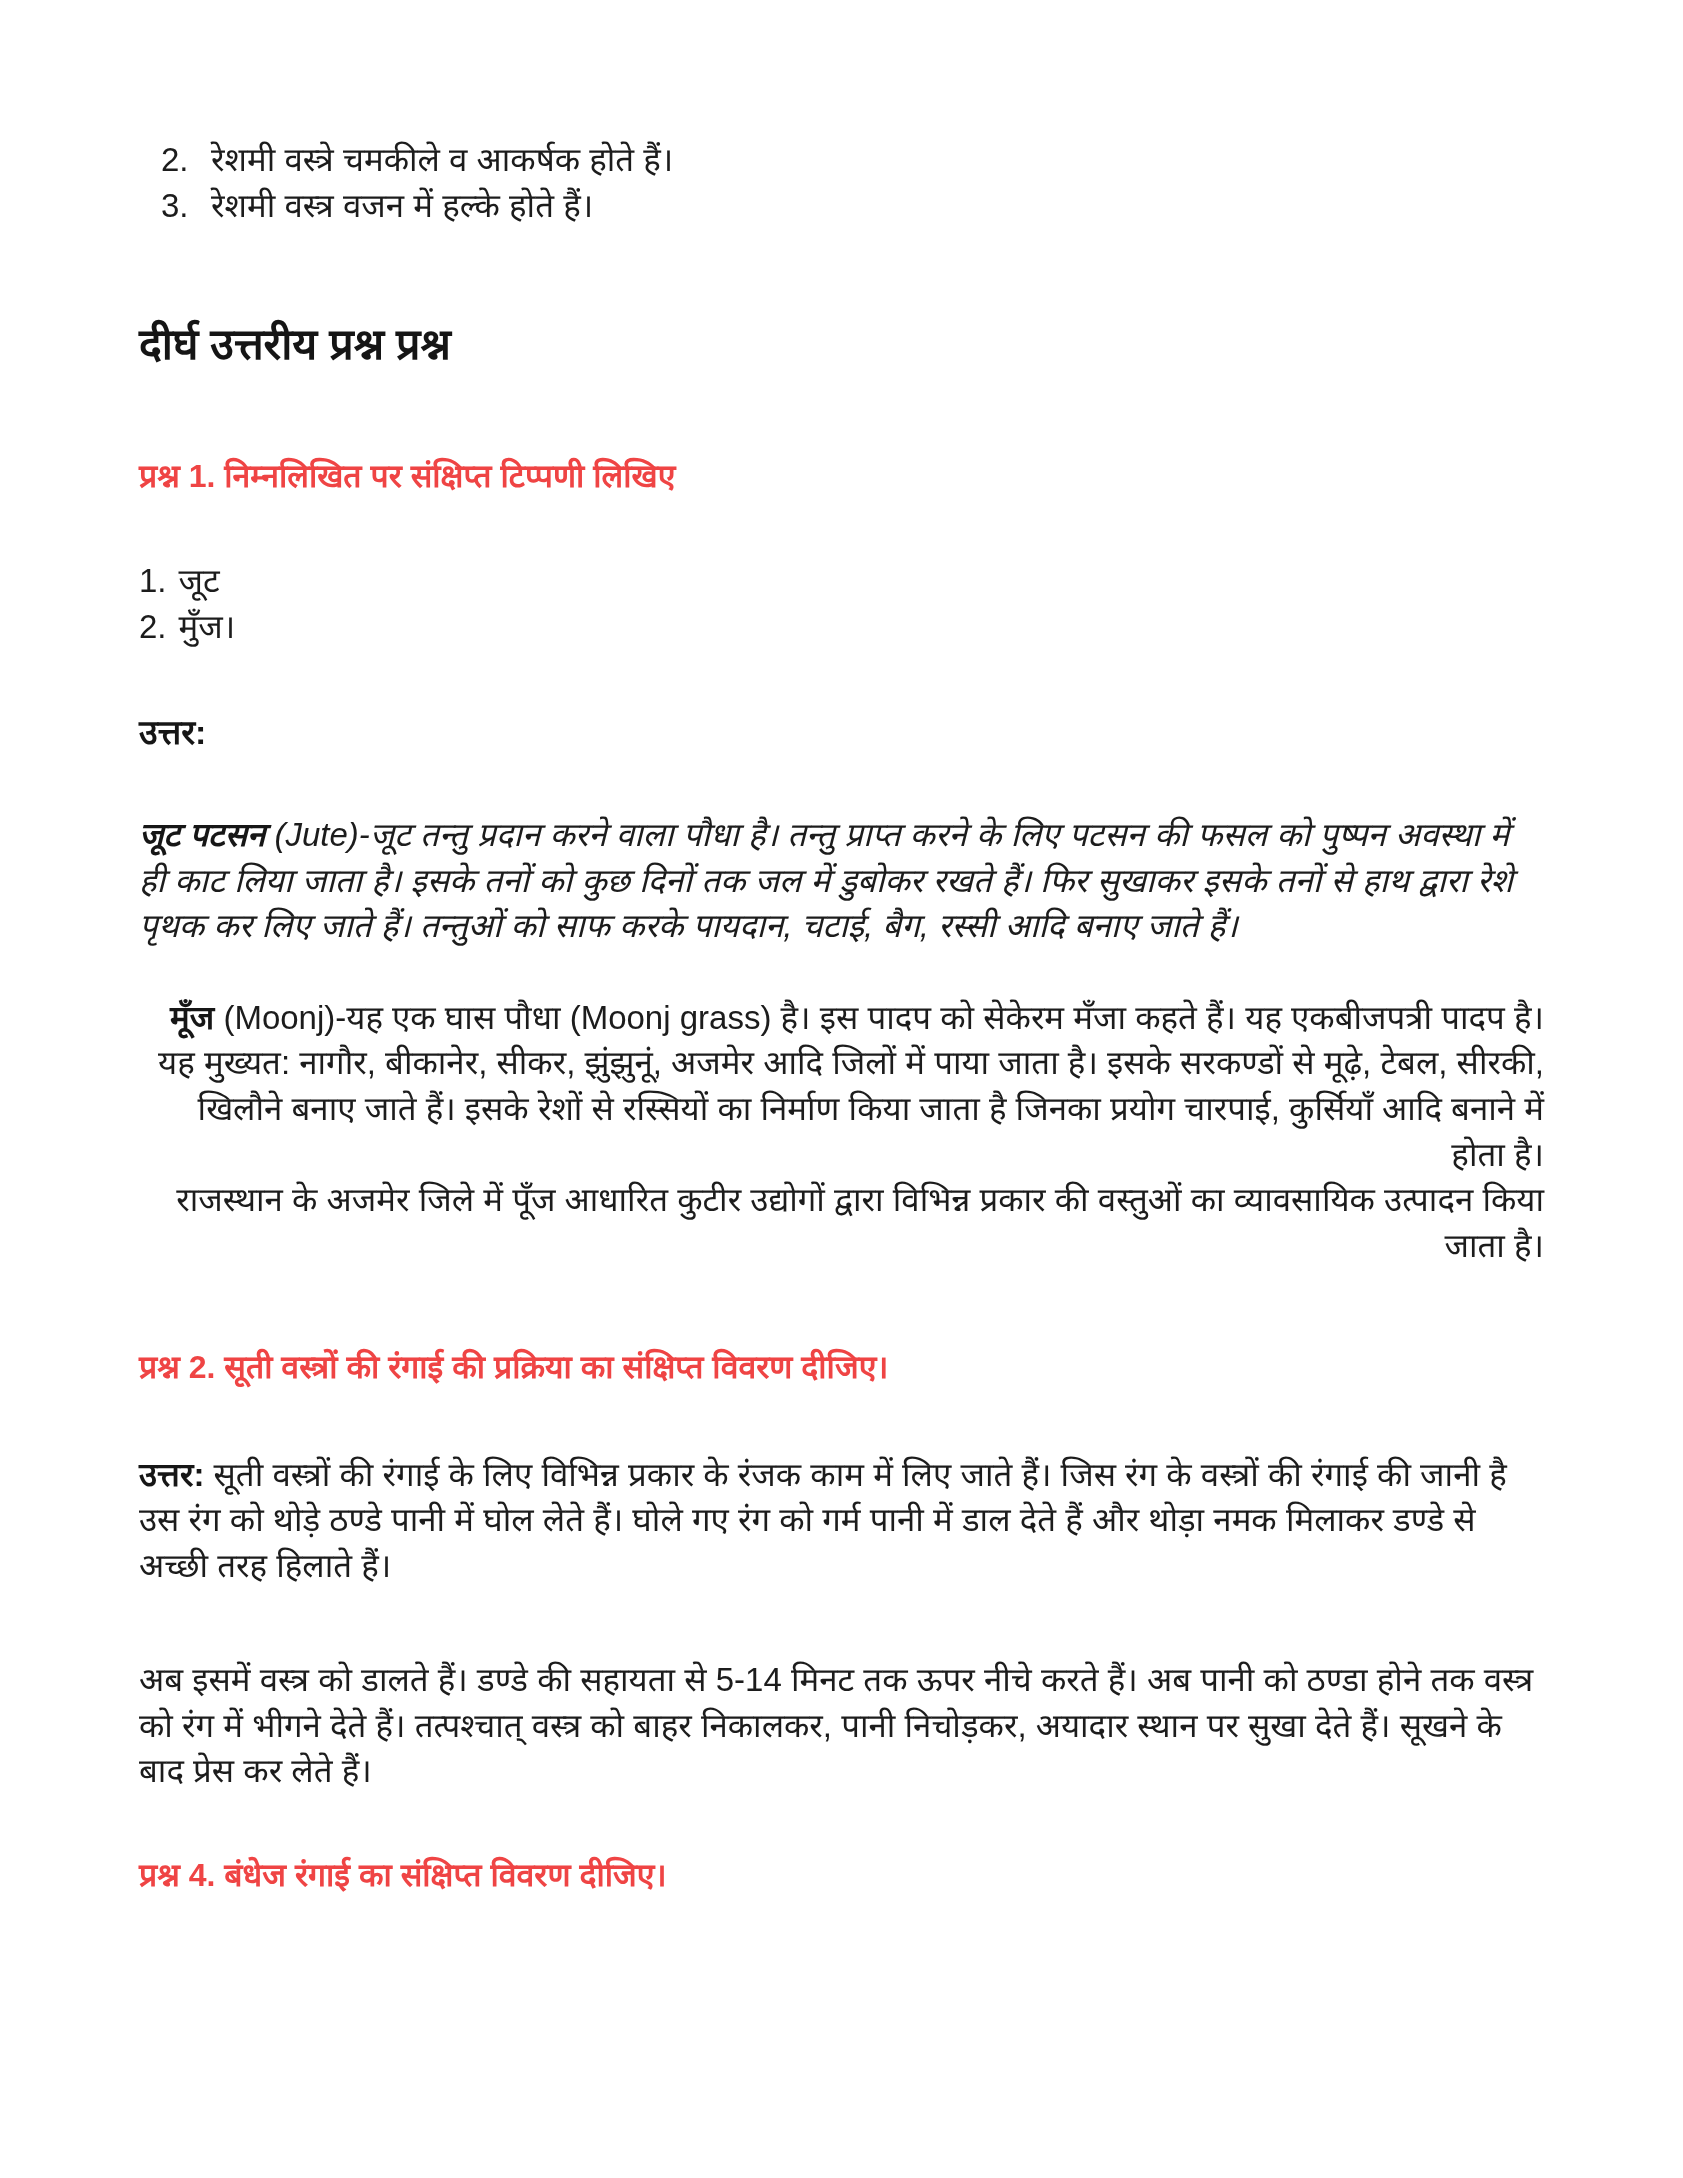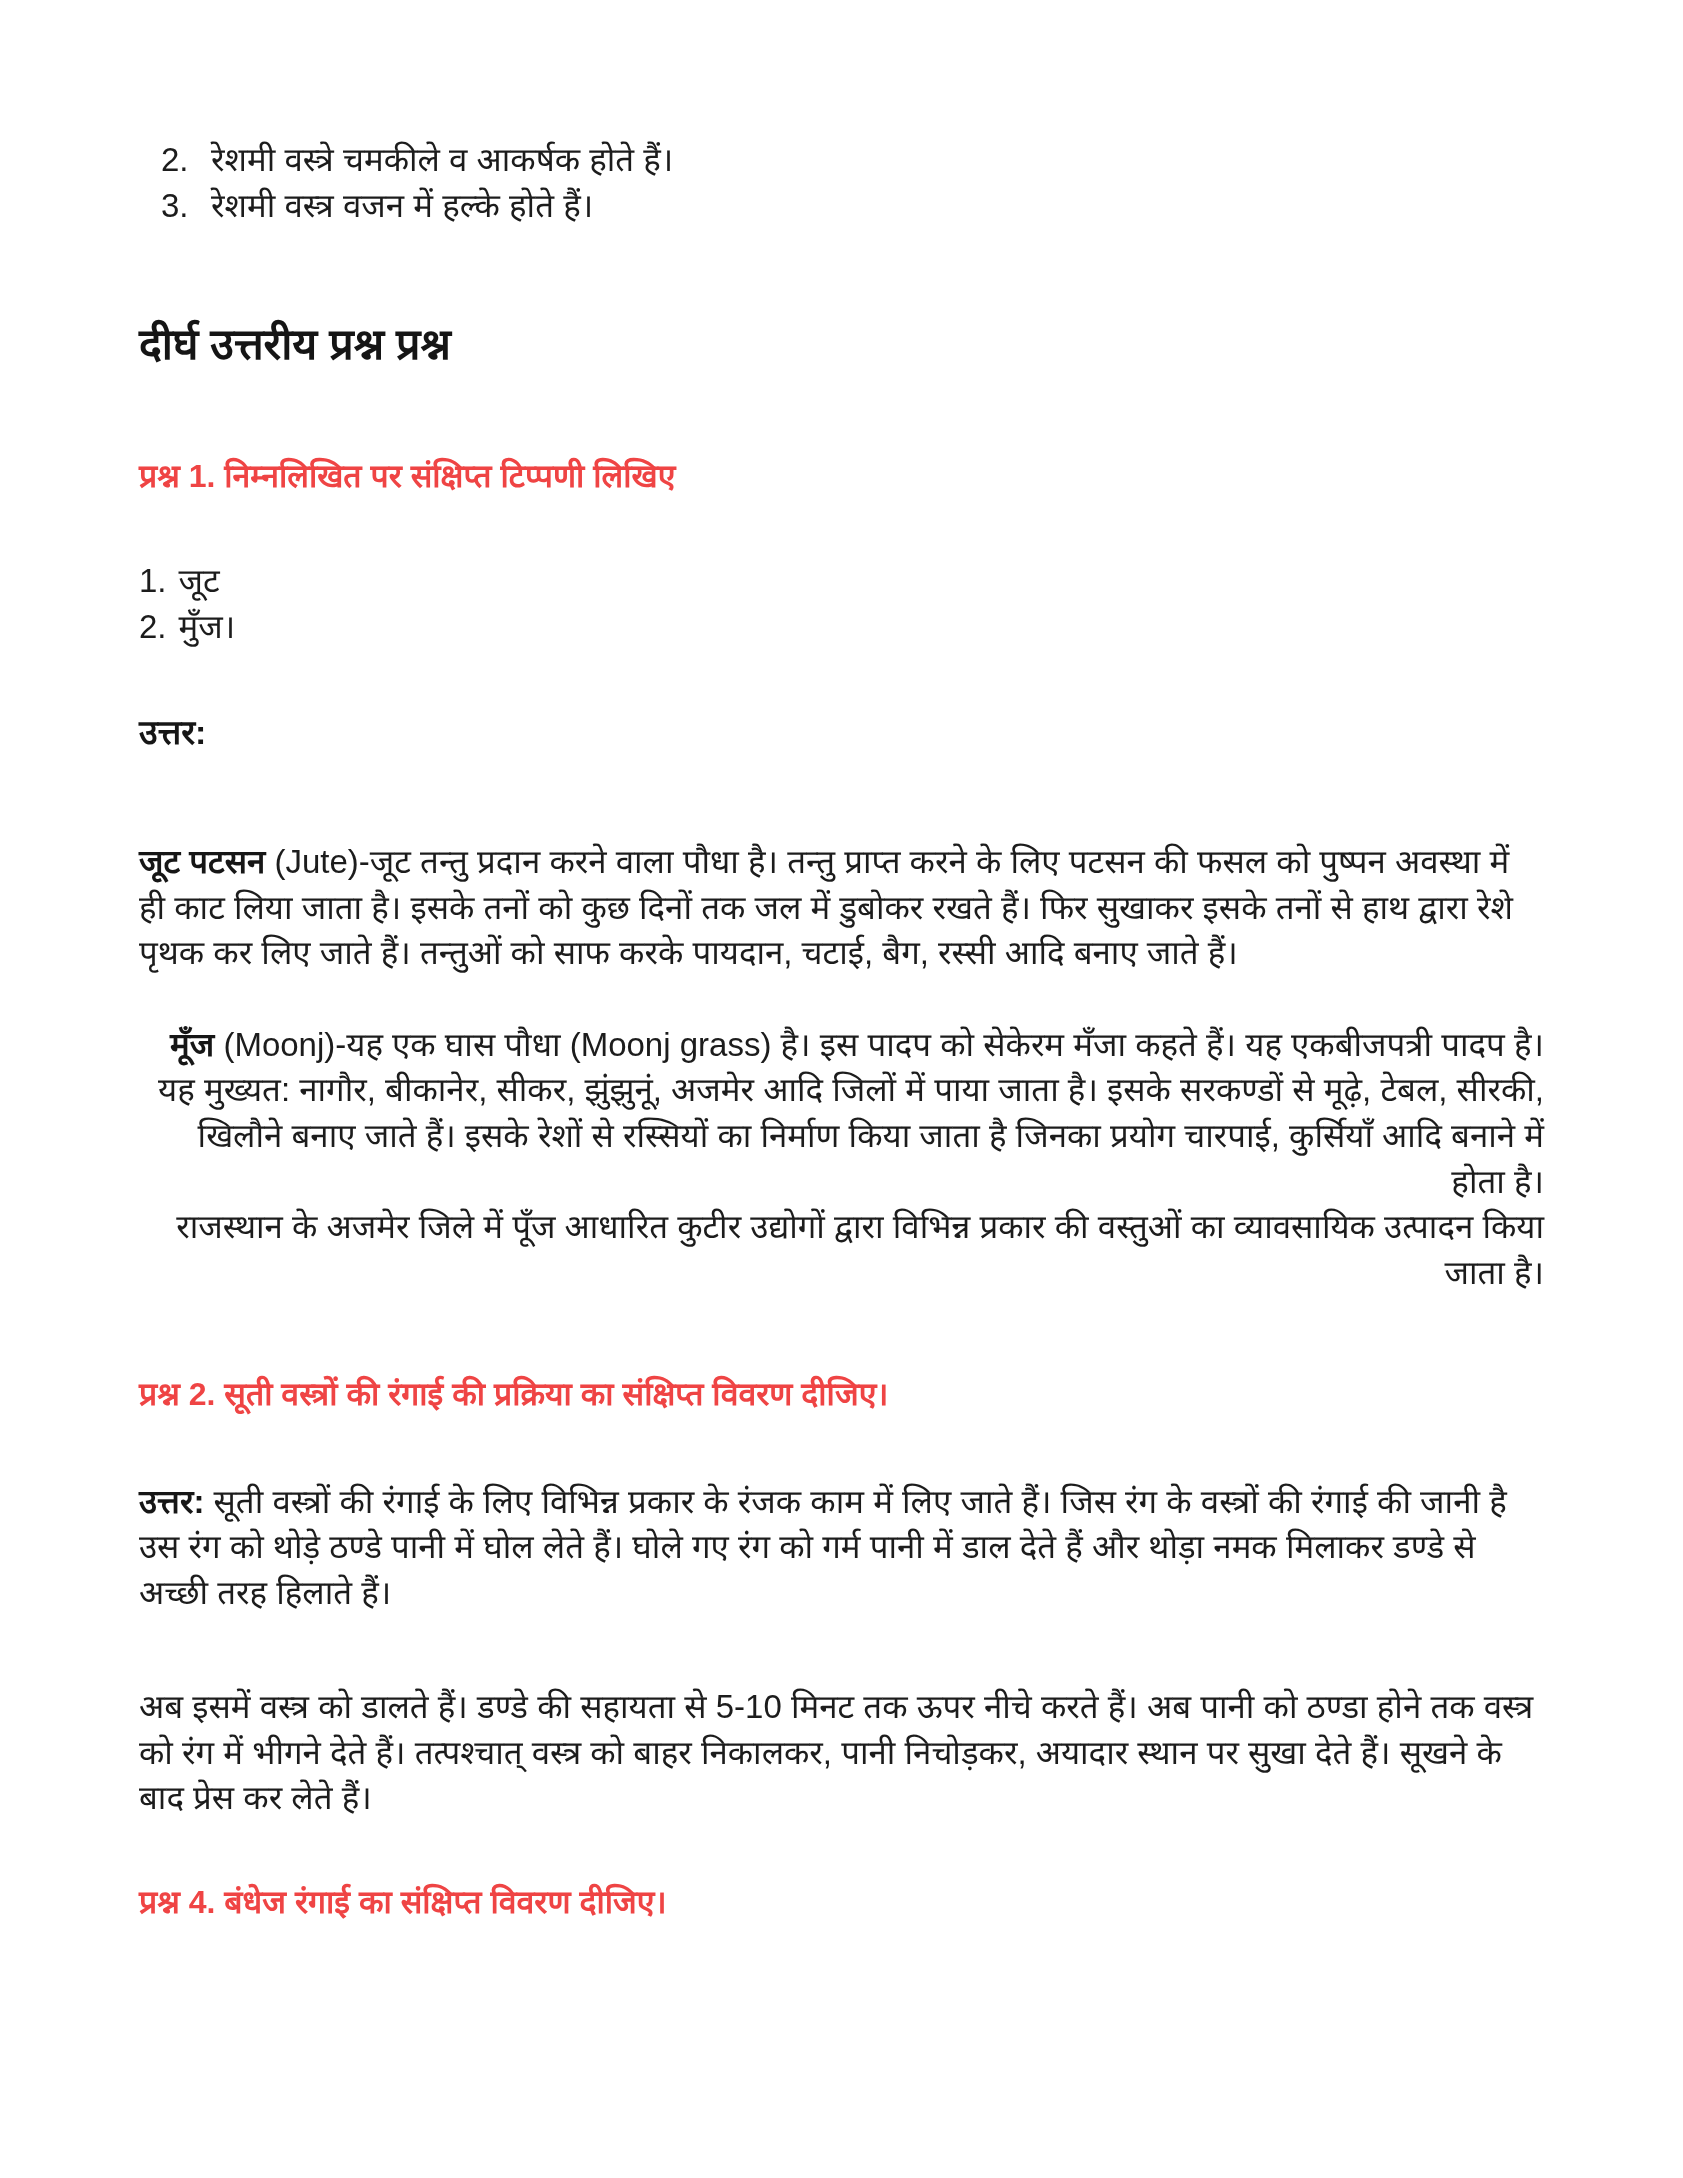--- a/index.html
+++ b/index.html
@@ -58,21 +58,21 @@
     display: flex;
     gap: 12px;
   }
   .answer-label {
     margin-top: 59px;
     font-size: 34px;
     font-weight: 700;
     color: #161616;
   }
   .para { max-width: 1406px; }
-  .p-jute  { margin-top: 85px; }
+  .p-jute  { margin-top: 58px; font-style: italic; }
   .p-moonj { margin-top: 46px; text-align: right; }
   .p-q2a   { margin-top: 63px; }
   .p-q2b   { margin-top: 69px; }
   .p-q3a   { margin-top: 67px; }
   .lead {
     font-weight: 700;
     color: #161616;
   }
 </style>
 </head>
@@ -116,19 +116,19 @@
     <div><span class="lead">मूँज</span><span> (Moonj)-यह एक घास पौधा (Moonj grass) है। इस पादप को सेकेरम मँजा कहते हैं। यह एकबीजपत्री पादप है। यह मुख्यत: नागौर, बीकानेर, सीकर, झुंझुनूं, अजमेर आदि जिलों में पाया जाता है। इसके सरकण्डों से मूढ़े, टेबल, सीरकी, खिलौने बनाए जाते हैं। इसके रेशों से रस्सियों का निर्माण किया जाता है जिनका प्रयोग चारपाई, कुर्सियाँ आदि बनाने में होता है।</span></div>
     <div>राजस्थान के अजमेर जिले में पूँज आधारित कुटीर उद्योगों द्वारा विभिन्न प्रकार की वस्तुओं का व्यावसायिक उत्पादन किया जाता है।</div>
   </div>
 
   <div class="q-heading q2-heading">प्रश्न 2. सूती वस्त्रों की रंगाई की प्रक्रिया का संक्षिप्त विवरण दीजिए।</div>
 
   <div class="para p-q2a body-text">
     <span class="lead">उत्तर:</span><span> सूती वस्त्रों की रंगाई के लिए विभिन्न प्रकार के रंजक काम में लिए जाते हैं। जिस रंग के वस्त्रों की रंगाई की जानी है उस रंग को थोड़े ठण्डे पानी में घोल लेते हैं। घोले गए रंग को गर्म पानी में डाल देते हैं और थोड़ा नमक मिलाकर डण्डे से अच्छी तरह हिलाते हैं।</span>
   </div>
 
-  <div class="para p-q2b body-text">अब इसमें वस्त्र को डालते हैं। डण्डे की सहायता से 5-10 मिनट तक ऊपर नीचे करते हैं। अब पानी को ठण्डा होने तक वस्त्र को रंग में भीगने देते हैं। तत्पश्चात् वस्त्र को बाहर निकालकर, पानी निचोड़कर, अयादार स्थान पर सुखा देते हैं। सूखने के बाद प्रेस कर लेते हैं।</div>
+  <div class="para p-q2b body-text">अब इसमें वस्त्र को डालते हैं। डण्डे की सहायता से 5-14 मिनट तक ऊपर नीचे करते हैं। अब पानी को ठण्डा होने तक वस्त्र को रंग में भीगने देते हैं। तत्पश्चात् वस्त्र को बाहर निकालकर, पानी निचोड़कर, अयादार स्थान पर सुखा देते हैं। सूखने के बाद प्रेस कर लेते हैं।</div>
 
   <div class="q-heading q3-heading">प्रश्न 4. बंधेज रंगाई का संक्षिप्त विवरण दीजिए।</div>
 
 
 </div>
 
 
 </body></html>

